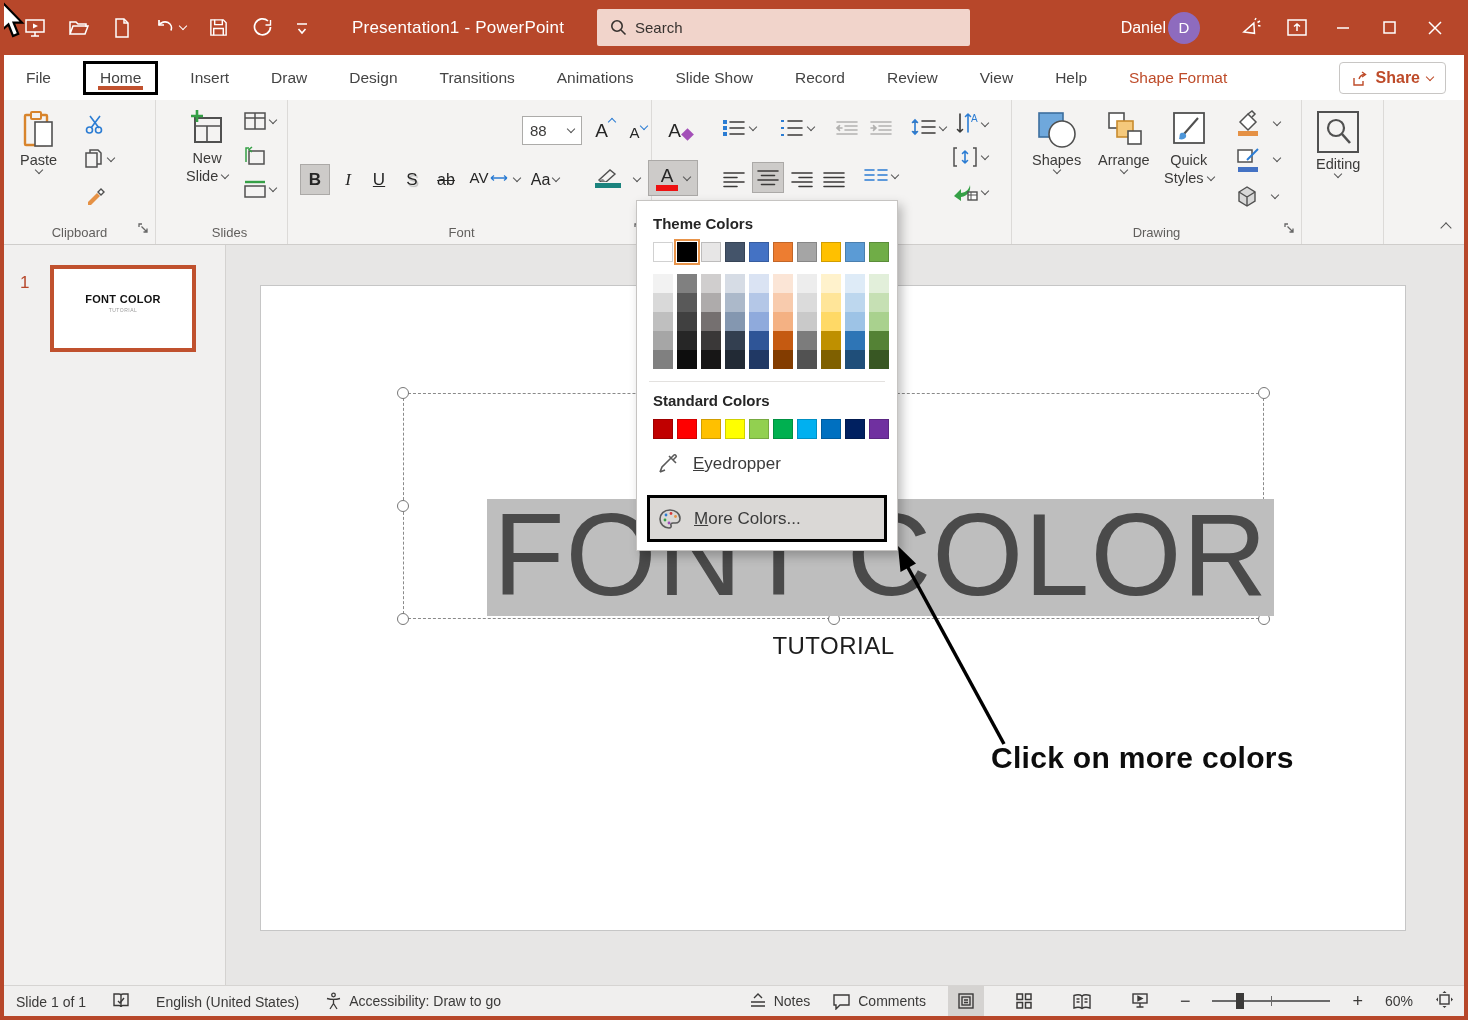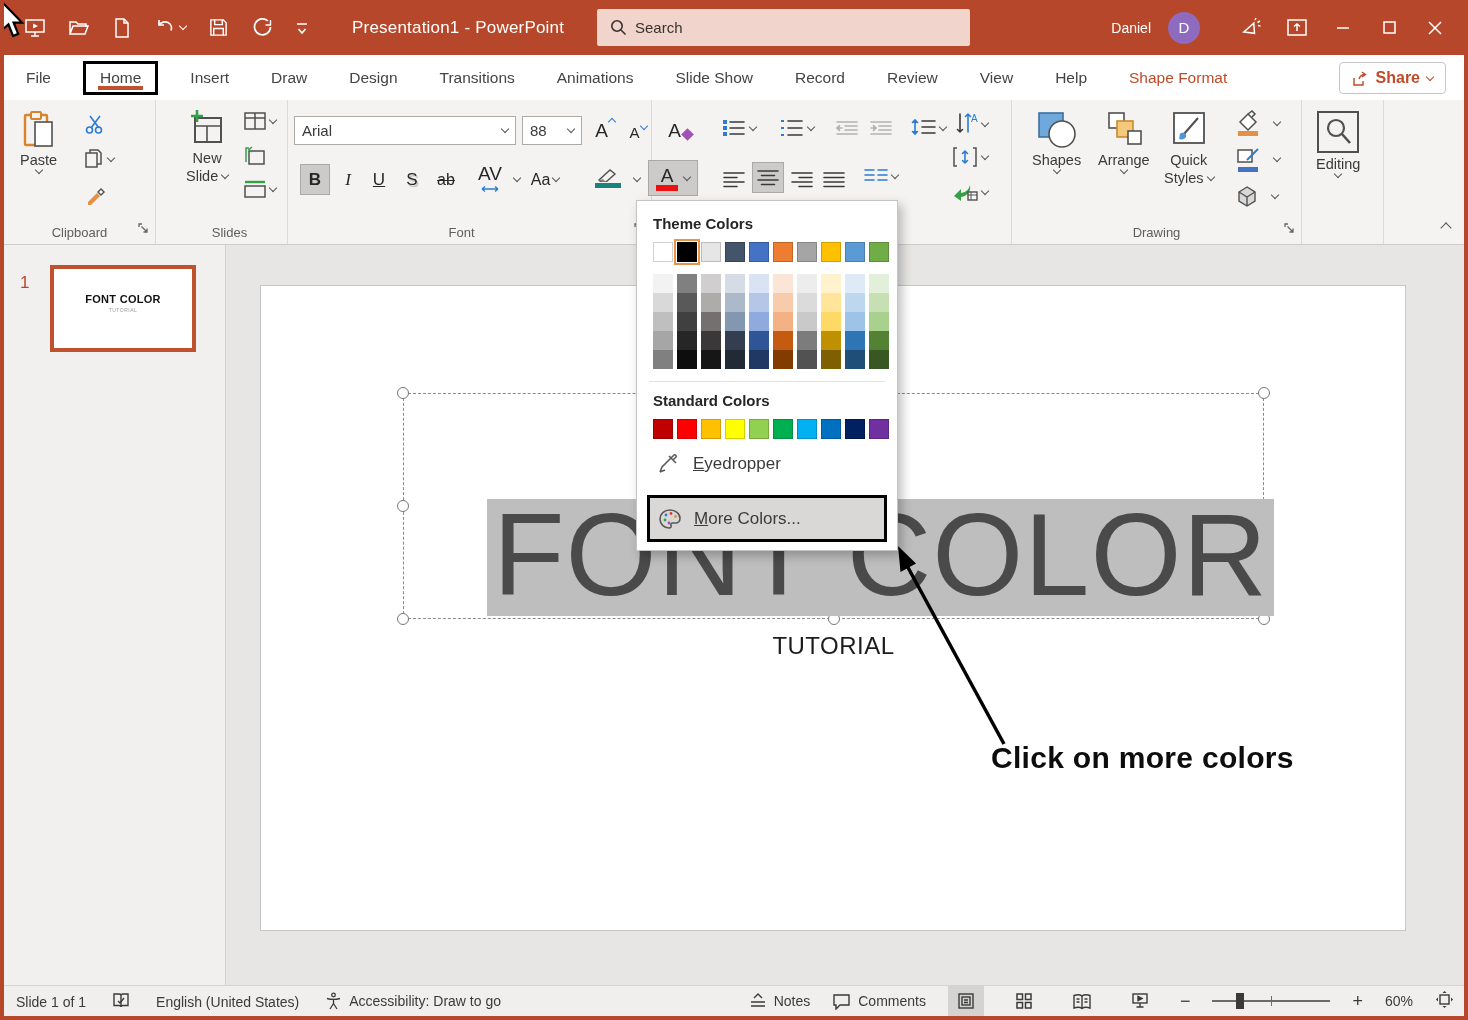--- a/index.html
+++ b/index.html
@@ -10,21 +10,21 @@
   .edge.r{right:0;top:0;bottom:0;width:4px}
   .edge.b{left:0;right:0;bottom:0;height:4px}
 
   
   .titlebar{position:absolute;left:0;top:0;right:0;height:55px;background:#B7472A;color:#fff;z-index:10}
   .qat{position:absolute;left:24px;top:0;height:55px;display:flex;align-items:center;gap:22px}
   .qat svg{display:block}
   .tb-title{position:absolute;left:352px;top:0;height:55px;display:flex;align-items:center;font-size:17px;letter-spacing:.2px}
   .searchbox{position:absolute;left:597px;top:9px;width:373px;height:37px;background:#F1D4CB;border-radius:2px;display:flex;align-items:center;color:#37322F;font-size:15px;gap:10px;padding-left:38px}
   .tb-right{position:absolute;right:10px;top:0;height:55px;display:flex;align-items:center}
-  .tb-user{font-size:14px;margin-right:17px}
+  .tb-user{font-size:16px;margin-right:2px}
   .avatar{width:32px;height:32px;border-radius:50%;background:#8E6BBE;color:#fff;display:flex;align-items:center;justify-content:center;font-size:15px;margin-right:28px}
   .tb-ic{width:46px;height:55px;display:flex;align-items:center;justify-content:center}
 
   
   .menubar{position:absolute;left:4px;top:55px;right:4px;height:45px;background:#fff;display:flex;align-items:center;padding-left:20px;gap:38px;font-size:15.5px;color:#444;z-index:10}
   .mtab{position:relative;padding:3px 2px;white-space:nowrap}
   .mtab.home-box{border:3px solid #000;padding:5px 14px;margin:0 -8px}
   .mtab.home-box::after{content:"";position:absolute;left:12px;right:12px;bottom:2px;height:4px;background:#C0512E}
   .mtab.accent{color:#BE4B29}
   .share-btn{position:absolute;right:18px;top:7px;height:32px;border:1px solid #C8C6C4;border-radius:4px;display:flex;align-items:center;gap:7px;padding:0 12px;color:#BE4B29;font-size:16px;font-weight:700}
@@ -271,24 +271,20 @@
           <svg width="22" height="18" viewBox="0 0 22 18" fill="none" stroke="#505050" stroke-width="1.5">
             <path d="M1 2h20" stroke="#35A046" stroke-width="2.4"></path>
             <rect x="1" y="6" width="20" height="11"></rect>
           </svg>
           <span class="chev"></span>
         </div>
       <div class="grp-label">Slides</div>
     </div>
 
     <div class="grp" style="left:268px;width:380px">
-      <div class="combo" style="left:22px;top:16px;width:222px">
-        <span>Arial</span>
-          <span class="chev"></span>
-      </div>
       <div class="combo" style="left:250px;top:16px;width:60px">
         <span>88</span>
           <span class="chev"></span>
       </div>
       <div class="fbtn" style="left:318px;top:15px;width:30px;font-size:19px">
           <span>A</span>
           <span class="chev up" style="border-color:#2B7CD3;margin-left:1px;align-self:flex-start;margin-top:4px"></span>
         </div>
       <div class="fbtn" style="left:352px;top:17px;width:28px;font-size:15px">
           <span>A</span>
@@ -307,21 +303,21 @@
         </div>
       <div class="fbtn" style="left:93px;top:64px;width:28px;text-decoration:underline">
           <span>U</span>
         </div>
       <div class="fbtn" style="left:126px;top:64px;width:28px;text-shadow:1.5px 1.5px 1px #bbb">
           <span>S</span>
         </div>
       <div class="fbtn" style="left:158px;top:64px;width:32px;text-decoration:line-through;font-size:16px">
           <span>ab</span>
         </div>
-      <div class="fbtn" style="left:196px;top:62px;width:44px;font-size:19px;flex-direction:column">
+      <div class="fbtn" style="left:196px;top:62px;width:44px;font-size:15px;flex-direction:row">
         <span>AV</span>
         <svg width="22" height="8" viewBox="0 0 22 8">
             <path d="M3 4h16M3 4l3-2.5M3 4l3 2.5M19 4l-3-2.5M19 4l-3 2.5" stroke="#2B7CD3" stroke-width="1.3" fill="none"></path>
           </svg>
       </div>
       <span class="chev" style="position:absolute;left:242px;top:78px"></span>
       <div class="fbtn" style="left:256px;top:64px;width:34px;font-size:16px">
           <span>Aa</span>
           <span class="chev" style="margin-left:3px"></span>
         </div>

